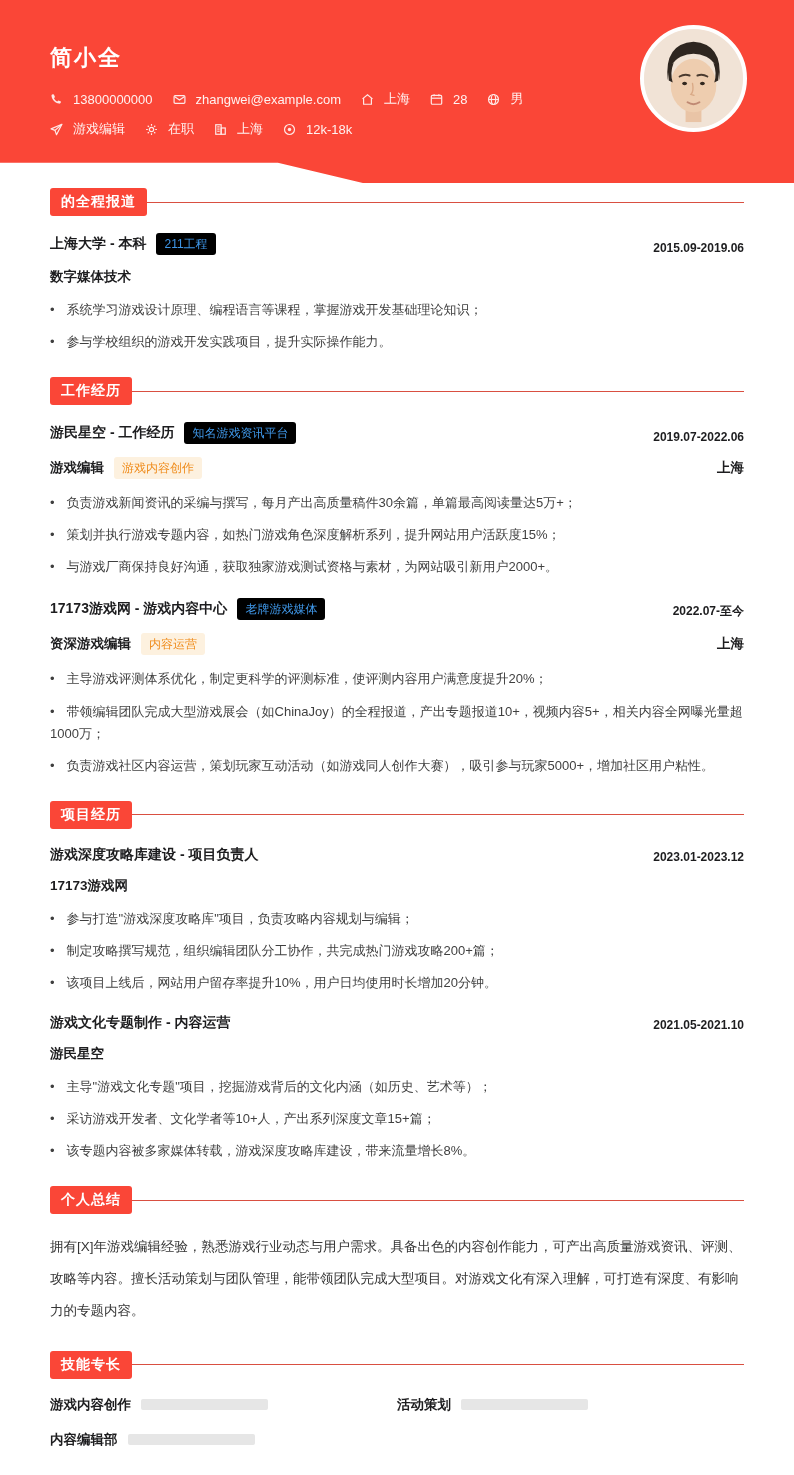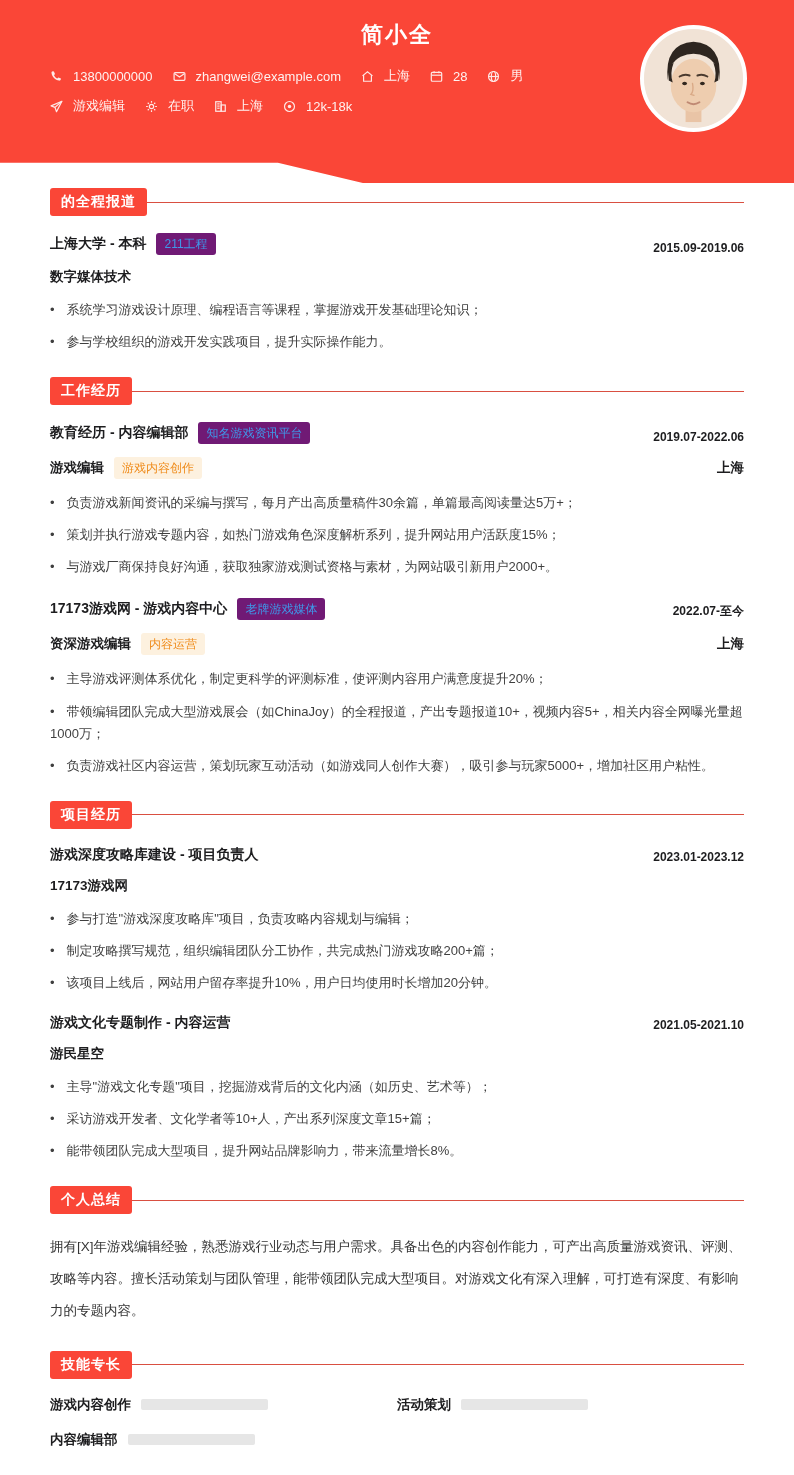--- a/index.html
+++ b/index.html
@@ -13,21 +13,21 @@
   body{
     width:794px;min-height:1475px;margin:0 auto;
     font-family:"Liberation Sans","DejaVu Sans",sans-serif;
     color:var(--body);
   }
   
   .header{
     position:relative;height:183px;background:var(--red);
     clip-path:polygon(0 0,100% 0,100% 100%,45.7% 100%,35% 89%,0 89%);
   }
-  .header-inner{padding:20px 50px 0;text-align:center;}
+  .header-inner{padding:43px 50px 0;}
   .name{font-size:22px;font-weight:700;color:#fff;letter-spacing:2px;}
   .contact-row{display:flex;align-items:center;gap:20px;margin-top:17px;
     color:rgba(255,255,255,.93);font-size:13px;}
   .citem{display:flex;align-items:center;gap:10px;white-space:nowrap;}
   .cicon{width:13px;height:13px;display:inline-flex;opacity:.88;}
   .cicon svg{width:13px;height:13px;}
   .avatar{
     position:absolute;top:25px;right:47px;width:107px;height:107px;
     border-radius:50%;border:4px solid #fff;overflow:hidden;background:#f6e7dc;
   }
@@ -40,21 +40,21 @@
     padding:5px 11px;border-radius:3px;white-space:nowrap;letter-spacing:1px;}
   .sec-line{flex:1;height:1px;background:var(--line-red);}
   .entry{margin-bottom:20px;}
   .entry-head{display:flex;justify-content:space-between;align-items:flex-end;margin-bottom:13px;}
   .entry-title{font-size:14px;font-weight:700;color:var(--ink);display:flex;align-items:center;gap:10px;}
   .entry-date{font-size:12px;font-weight:700;color:var(--ink);}
   .entry-sub{display:flex;justify-content:space-between;align-items:center;margin-bottom:13px;}
   .sub-title{font-size:13.5px;font-weight:700;color:var(--ink);display:flex;align-items:center;gap:10px;}
   .sub-right{font-size:13.5px;font-weight:700;color:var(--ink);}
   .tag{font-size:12px;font-weight:400;padding:2.5px 8px;border-radius:3px;white-space:nowrap;}
-  .tag-blue{background:#701a75;color:#3f97e8;}
+  .tag-blue{background:#000000;color:#3f97e8;}
   .tag-orange{background:#fdf1df;color:#ef8b1a;}
   .bullet{font-size:13px;color:var(--body);line-height:1.7;margin-bottom:10px;}
   .bullet::before{content:"•";margin-right:12px;}
   .summary-text{font-size:13.5px;line-height:2.35;color:#353535;}
   
   .skills-grid{display:grid;grid-template-columns:1fr 1fr;row-gap:17px;margin-top:4px;}
   .skill{display:flex;align-items:center;gap:10px;}
   .skill-name{font-size:13.5px;font-weight:700;color:var(--ink);white-space:nowrap;}
   .skill-track{width:127px;height:11px;background:#e6e6e6;border-radius:2px;overflow:hidden;}
   .skill-fill{height:100%;background:var(--red);
@@ -204,21 +204,21 @@
 
   <div class="sec">
     <div class="sec-head">
       <span class="sec-label">工作经历</span>
       <span class="sec-line"></span>
     </div>
 
     <div class="entry">
       <div class="entry-head">
         <span class="entry-title">
-          <span>教育经历 - 内容编辑部</span>
+          <span>游民星空 - 工作经历</span>
           <span class="tag tag-blue">知名游戏资讯平台</span>
         </span>
         <span class="entry-date">2019.07-2022.06</span>
       </div>
       <div class="entry-sub">
         <span class="sub-title">
           <span>游戏编辑</span>
           <span class="tag tag-orange">游戏内容创作</span>
         </span>
         <span class="sub-right">上海</span>
@@ -278,21 +278,21 @@
       <div class="entry-head">
         <span class="entry-title">游戏文化专题制作 - 内容运营</span>
         <span class="entry-date">2021.05-2021.10</span>
       </div>
       <div class="entry-sub">
         <span class="sub-title">游民星空</span>
       </div>
       <div class="bullets">
         <div class="bullet">主导"游戏文化专题"项目，挖掘游戏背后的文化内涵（如历史、艺术等）；</div>
         <div class="bullet">采访游戏开发者、文化学者等10+人，产出系列深度文章15+篇；</div>
-        <div class="bullet">能带领团队完成大型项目，提升网站品牌影响力，带来流量增长8%。</div>
+        <div class="bullet">该专题内容被多家媒体转载，游戏深度攻略库建设，带来流量增长8%。</div>
       </div>
     </div>
   </div>
 
   <div class="sec">
     <div class="sec-head">
       <span class="sec-label">个人总结</span>
       <span class="sec-line"></span>
     </div>
     <p class="summary-text">拥有[X]年游戏编辑经验，熟悉游戏行业动态与用户需求。具备出色的内容创作能力，可产出高质量游戏资讯、评测、攻略等内容。擅长活动策划与团队管理，能带领团队完成大型项目。对游戏文化有深入理解，可打造有深度、有影响力的专题内容。</p>

